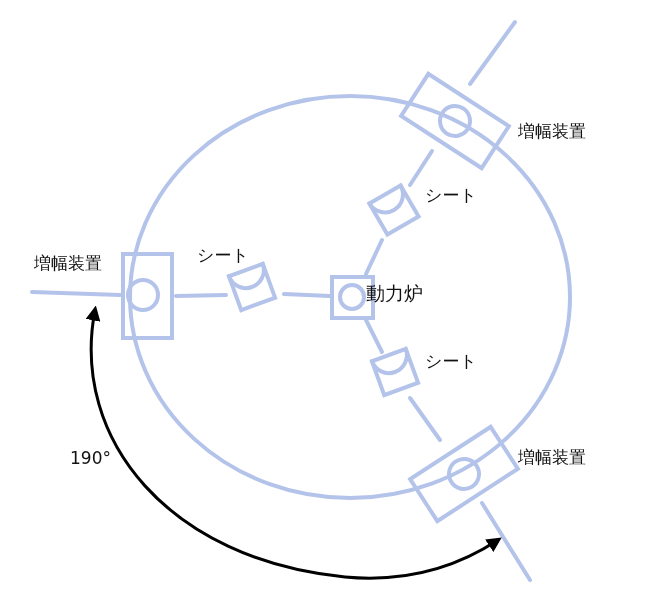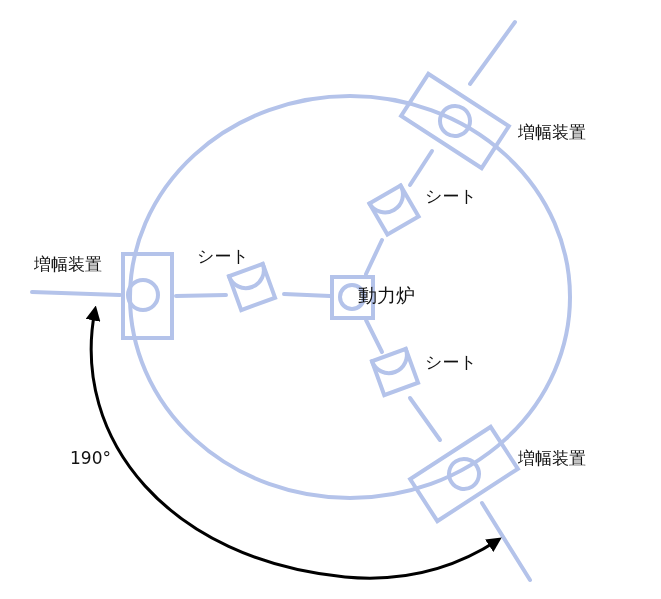--- a/index.html
+++ b/index.html
@@ -1,20 +1,20 @@
 <!DOCTYPE html>
 <html><head>
   <meta charset="utf-8">
   <style>
     html, body { margin: 0; padding: 0; background: #ffffff; }
     body { width: 661px; height: 599px; overflow: hidden; position: relative; }
     #diagram { position: absolute; left: 0; top: 0; width: 661px; height: 599px; }
     .label {
       position: absolute;
-      font-family: Liberation Serif, serif;
+      font-family: Liberation Mono, monospace;
       font-size: 17px;
       color: #111111;
       white-space: nowrap;
       line-height: 1;
     }
     .label.big { font-size: 19px; }
     .label.angle { font-family: "DejaVu Sans", sans-serif; font-size: 17px; }
   </style>
 </head>
 <body>
@@ -74,20 +74,20 @@
 
     <g transform="translate(395 372) rotate(-20)">
       <rect x="-18" y="-18" width="36" height="36"></rect>
       <path d="M -18 -18 A 18 18 0 0 0 18 -18"></path>
     </g>
   </g>
 
   <path d="M 95 310 C 70 440, 170 560, 345 577 C 410 583, 460 565, 498 540" stroke="#000000" stroke-width="3" fill="none" marker-start="url(#arrowhead)" marker-end="url(#arrowhead)"></path>
 </svg>
 
-<span class="label big" style="left:358px; top:286px;">動力炉</span>
+<span class="label big" style="left:366px; top:286px;">動力炉</span>
 <span class="label" style="left:197px; top:248px;">シート</span>
 <span class="label" style="left:425px; top:188px;">シート</span>
 <span class="label" style="left:425px; top:354px;">シート</span>
 <span class="label" style="left:34px; top:256px;">増幅装置</span>
 <span class="label" style="left:518px; top:124px;">増幅装置</span>
 <span class="label" style="left:518px; top:450px;">増幅装置</span>
 <span class="label angle" style="left:70px; top:450px;">190°</span>
 
 </body></html>

